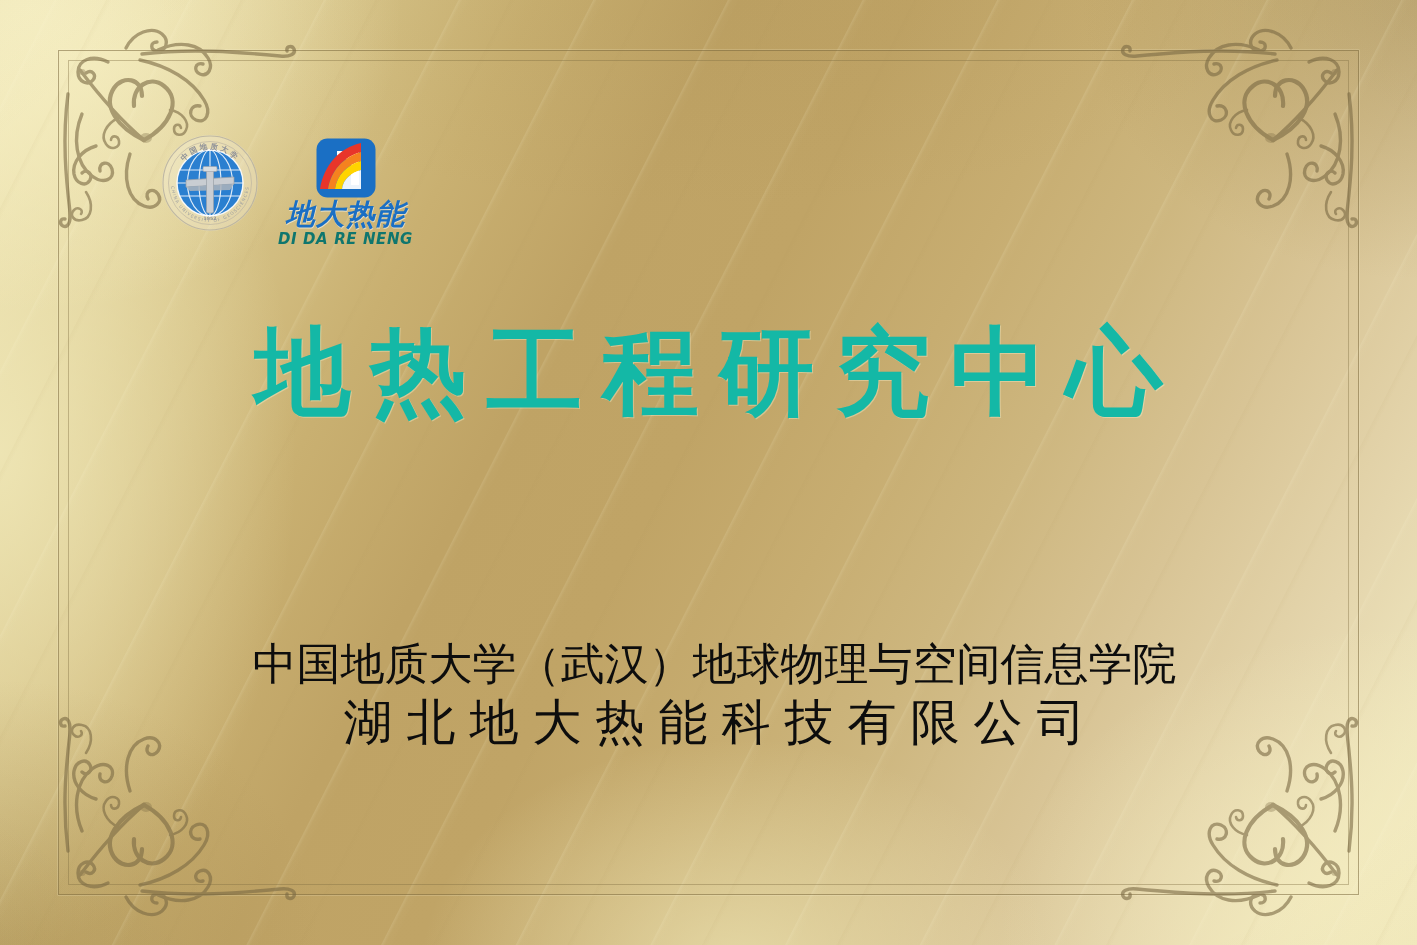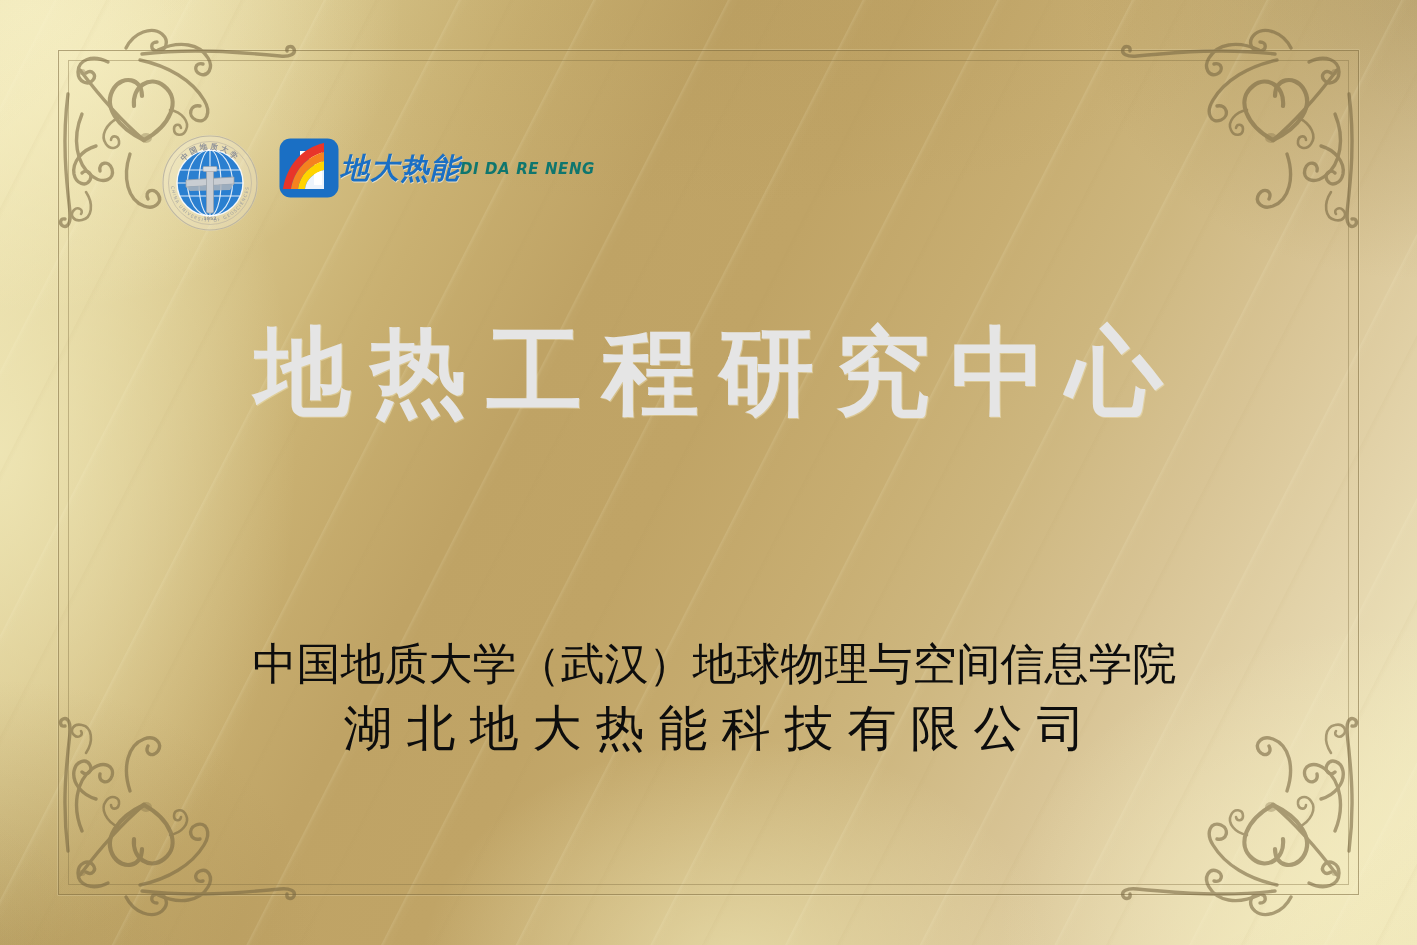--- a/index.html
+++ b/index.html
@@ -108,21 +108,21 @@
   
   .logo-row {
     position: absolute;
     left: 160px;
     top: 133px;
     display: flex;
     align-items: flex-start;
     gap: 18px;
   }
   .seal { width: 100px; height: 100px; display: block; }
-  .brand { display: flex; flex-direction: row; align-items: center; padding-top: 4px; }
+  .brand { display: flex; flex-direction: column; align-items: center; padding-top: 4px; }
   .brand-mark { width: 62px; height: 62px; display: block; margin-bottom: 1px; }
   .brand-cn {
     font-family: "DejaVu Sans", "Liberation Sans", sans-serif;
     font-size: 29px;
     font-weight: bold;
     font-style: italic;
     color: #1a6fc4;
     letter-spacing: 1px;
     line-height: 1;
     text-shadow: 0.5px 0.5px 0 rgba(255,255,255,0.55);
@@ -140,21 +140,21 @@
 
   
   .title {
     position: absolute;
     left: 0; right: 0;
     top: 322px;
     text-align: center;
     font-family: "DejaVu Sans", "Liberation Sans", sans-serif;
     font-size: 96px;
     font-weight: bold;
-    color: #e5e5e5;
+    color: #14b8a6;
     letter-spacing: 20px;
     text-indent: 20px;
     line-height: 1.05;
     white-space: nowrap;
     text-shadow: 1px 1px 0 rgba(255,248,214,0.35);
   }
 
   
   .subtitle {
     position: absolute;
@@ -173,21 +173,20 @@
   }
   .sub-line2 {
     font-family: "DejaVu Sans", "Liberation Sans", sans-serif;
     font-size: 49px;
     font-weight: normal;
     color: #0d0d0d;
     letter-spacing: 14px;
     text-indent: 14px;
     line-height: 1.3;
     white-space: nowrap;
-    margin-top: 6px;
   }
 </style>
 </head>
 <body>
 
 <div id="plaque">
 
   <div class="bg-base"></div>
   <div class="bg-corner-light"></div>
   <div class="bg-corner-dark"></div>

